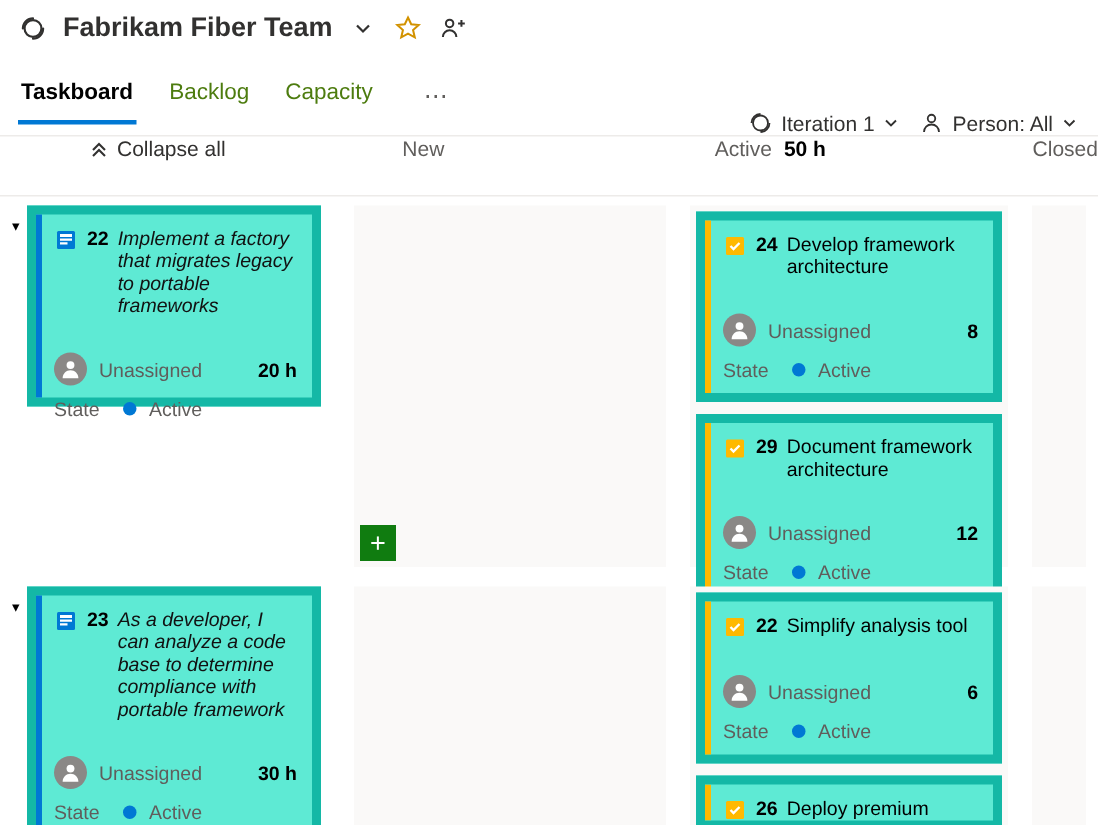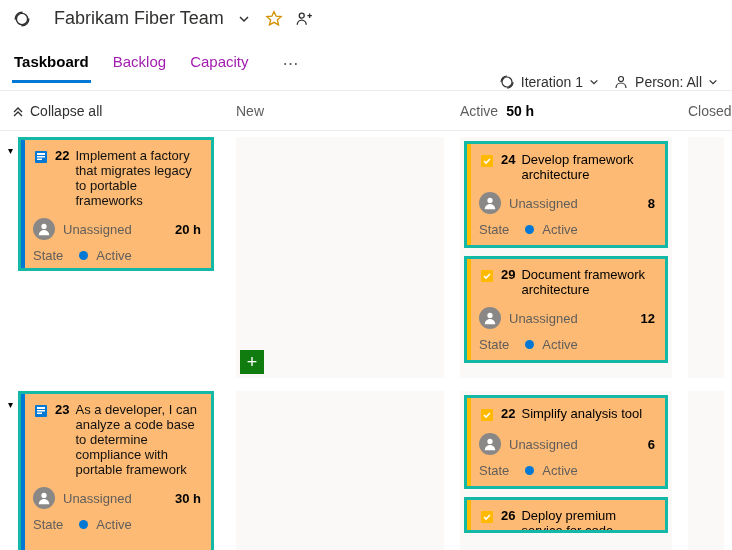--- a/index.html
+++ b/index.html
@@ -14,39 +14,38 @@
     overflow: hidden;
   }
   .header {
     display: flex;
     align-items: center;
     padding: 8px 12px;
     gap: 10px;
   }
   .header .title {
     font-size: 18px;
-    font-weight: 400;
-    margin-left: 12px;
+    font-weight: 700;
   }
   .header .iconbtn, .toolbar .iconbtn {
     width: 20px; height: 20px;
     display: inline-flex; align-items: center; justify-content: center;
     color: #605e5c;
   }
   .tabs {
     display: flex;
     align-items: center;
     padding: 0 12px;
     border-bottom: 1px solid #edebe9;
     gap: 20px;
     justify-content: center;
   }
   .tab {
     padding: 8px 2px 10px 2px;
-    color: #a21caf;
+    color: #4d7c0f;
     cursor: pointer;
     border-bottom: 3px solid transparent;
     font-size: 15px;
   }
   .tab.active {
     border-bottom-color: #0078d4;
     font-weight: 600;
     color: #000;
   }
   .dots { color: #605e5c; font-size: 16px; padding-left: 12px; cursor: pointer; }
@@ -57,23 +56,24 @@
     align-items: center;
     padding-right: 2px;
     margin-top: 37px;
   }
   .pill {
     display: inline-flex; align-items: center; gap: 6px;
     color: #323130; cursor: pointer; font-size: 14px;
   }
   .toolbar {
     display: flex;
-    align-items: center;
+    align-items: flex-start;
     height: 40px;
     border-bottom: 1px solid #edebe9;
+    padding-left: 48px;
   }
   .toolbar .collapse {
     width: 228px;
     padding-left: 12px;
     display: flex; align-items: center; gap: 6px;
     color: #323130; cursor: pointer;
   }
   .colhead {
     color: #605e5c;
     font-size: 14px;
@@ -117,42 +117,42 @@
     flex-direction: column;
     gap: 8px;
     padding: 4px;
   }
   .zone.empty { background: #faf9f8; }
   .col.col-new   { width: 224px; }
   .col.col-active{ width: 228px; }
   .col.col-closed{ width: 56px; }
 
   .card {
-    background: #fdba74;
-    border: 3px solid #14b8a6;
+    background: #5eead4;
+    border: 6px solid #14b8a6;
     padding: 8px 10px 8px 12px;
     position: relative;
     font-size: 13px;
   }
   .card::before {
     content: "";
     position: absolute;
     left: 0; top: 0; bottom: 0;
     width: 4px;
   }
   .card.story::before { background: #0078d4; }
   .card.task::before  { background: #ffb900; }
   .card .titleline { display: flex; gap: 6px; align-items: flex-start; }
   .card .id { font-weight: 600; color: #000; }
   .card .name { color: #000; }
-  .card.story .name { color: #111; }
+  .card.story .name { color: #111; font-style: italic; }
   .card .wi-icon { width: 16px; height: 16px; flex-shrink: 0; margin-top: 1px; }
   .card .row2 {
     display: flex; align-items: center; gap: 8px;
-    margin-top: 10px;
+    margin-top: 24px;
     color: #605e5c;
   }
   .avatar {
     width: 22px; height: 22px; border-radius: 50%;
     background: #8a8886;
     display: inline-flex; align-items: center; justify-content: center;
   }
   .avatar svg { width: 14px; height: 14px; fill: #fff; }
   .effort { margin-left: auto; font-weight: 600; color: #000; }
   .card .row3 {

